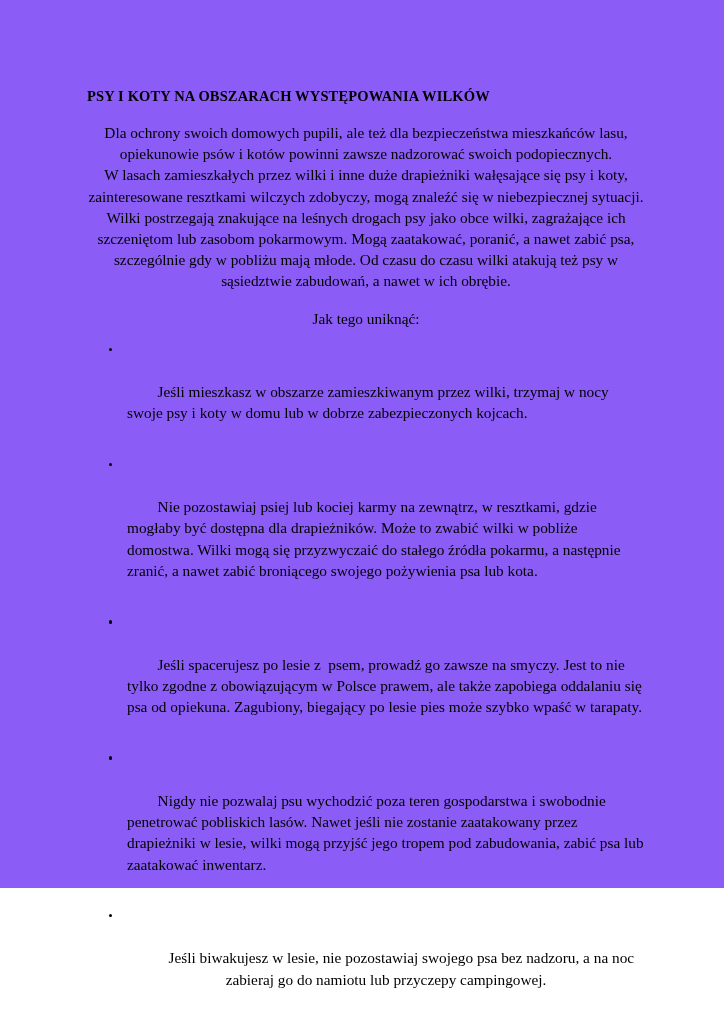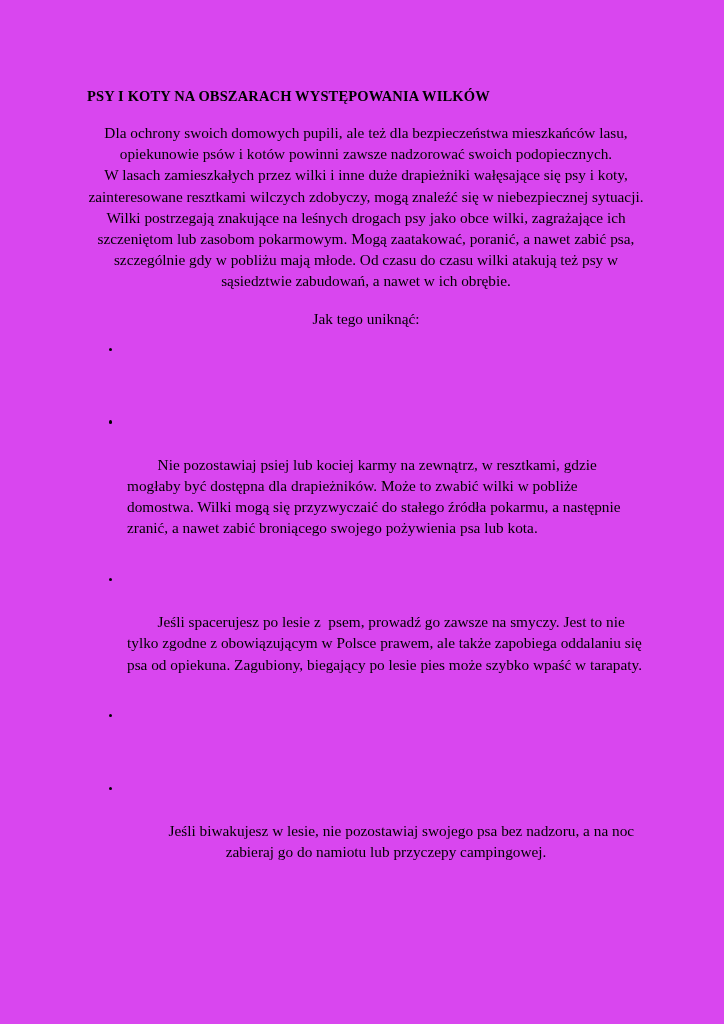--- a/index.html
+++ b/index.html
@@ -16,22 +16,22 @@
     font-family: "Liberation Serif", "DejaVu Serif", serif;
     color: #000000;
     -webkit-font-smoothing: antialiased;
   }
 
   .page {
     position: absolute;
     left: 0;
     top: 0;
     width: 724px;
-    height: 1024px;
-    background: #d946ef;
+    height: 888px;
+    background: #8b5cf6;
   }
 
   .doc-body {
     position: absolute;
     left: 87px;
     top: 86px;
     width: 558px;
   }
 
   .doc-title {
@@ -97,31 +97,33 @@
     <h1 class="doc-title">PSY I KOTY NA OBSZARACH WYSTĘPOWANIA WILKÓW</h1>
 
     <p class="para para-intro">Dla ochrony swoich domowych pupili, ale też dla bezpieczeństwa mieszkańców lasu, opiekunowie psów i kotów powinni zawsze nadzorować swoich podopiecznych.
 W lasach zamieszkałych przez wilki i inne duże drapieżniki wałęsające się psy i koty, zainteresowane resztkami wilczych zdobyczy, mogą znaleźć się w niebezpiecznej sytuacji. Wilki postrzegają znakujące na leśnych drogach psy jako obce wilki, zagrażające ich szczeniętom lub zasobom pokarmowym. Mogą zaatakować, poranić, a nawet zabić psa, szczególnie gdy w pobliżu mają młode. Od czasu do czasu wilki atakują też psy w  sąsiedztwie zabudowań, a nawet w ich obrębie.</p>
 
     <p class="para para-question">Jak tego uniknąć:</p>
 
     <ul class="bullet-list">
       <li class="bullet-item">
         <span class="bullet-marker"></span>
+        <span>Jeśli mieszkasz w obszarze zamieszkiwanym przez wilki, trzymaj w nocy swoje psy i koty w domu lub w dobrze zabezpieczonych kojcach.</span>
       </li>
       <li class="bullet-item">
         <span class="bullet-marker"></span>
         <span>Nie pozostawiaj psiej lub kociej karmy na zewnątrz, w resztkami, gdzie mogłaby być dostępna dla drapieżników. Może to zwabić wilki w pobliże domostwa. Wilki mogą się przyzwyczaić do stałego źródła pokarmu, a następnie zranić, a nawet zabić broniącego swojego pożywienia psa lub kota.</span>
       </li>
       <li class="bullet-item">
         <span class="bullet-marker"></span>
         <span>Jeśli spacerujesz po lesie z  psem, prowadź go zawsze na smyczy. Jest to nie tylko zgodne z obowiązującym w Polsce prawem, ale także zapobiega oddalaniu się psa od opiekuna. Zagubiony, biegający po lesie pies może szybko wpaść w tarapaty.</span>
       </li>
       <li class="bullet-item">
         <span class="bullet-marker"></span>
+        <span>Nigdy nie pozwalaj psu wychodzić poza teren gospodarstwa i swobodnie penetrować pobliskich lasów. Nawet jeśli nie zostanie zaatakowany przez drapieżniki w lesie, wilki mogą przyjść jego tropem pod zabudowania, zabić psa lub zaatakować inwentarz.</span>
       </li>
       <li class="bullet-item">
         <span class="bullet-marker"></span>
         <span>Jeśli biwakujesz w lesie, nie pozostawiaj swojego psa bez nadzoru, a na noc zabieraj go do namiotu lub przyczepy campingowej.</span>
       </li>
     </ul>
 
   </div>
 </div>
 

